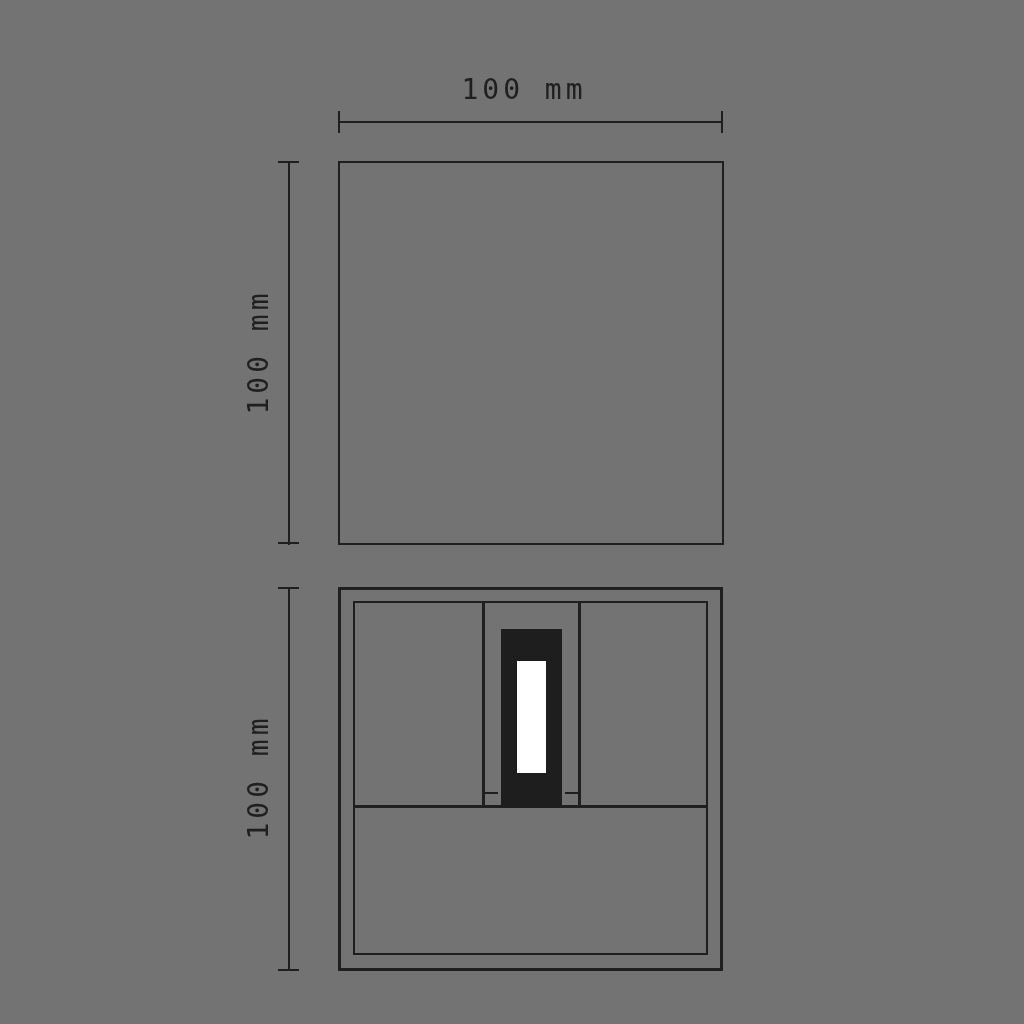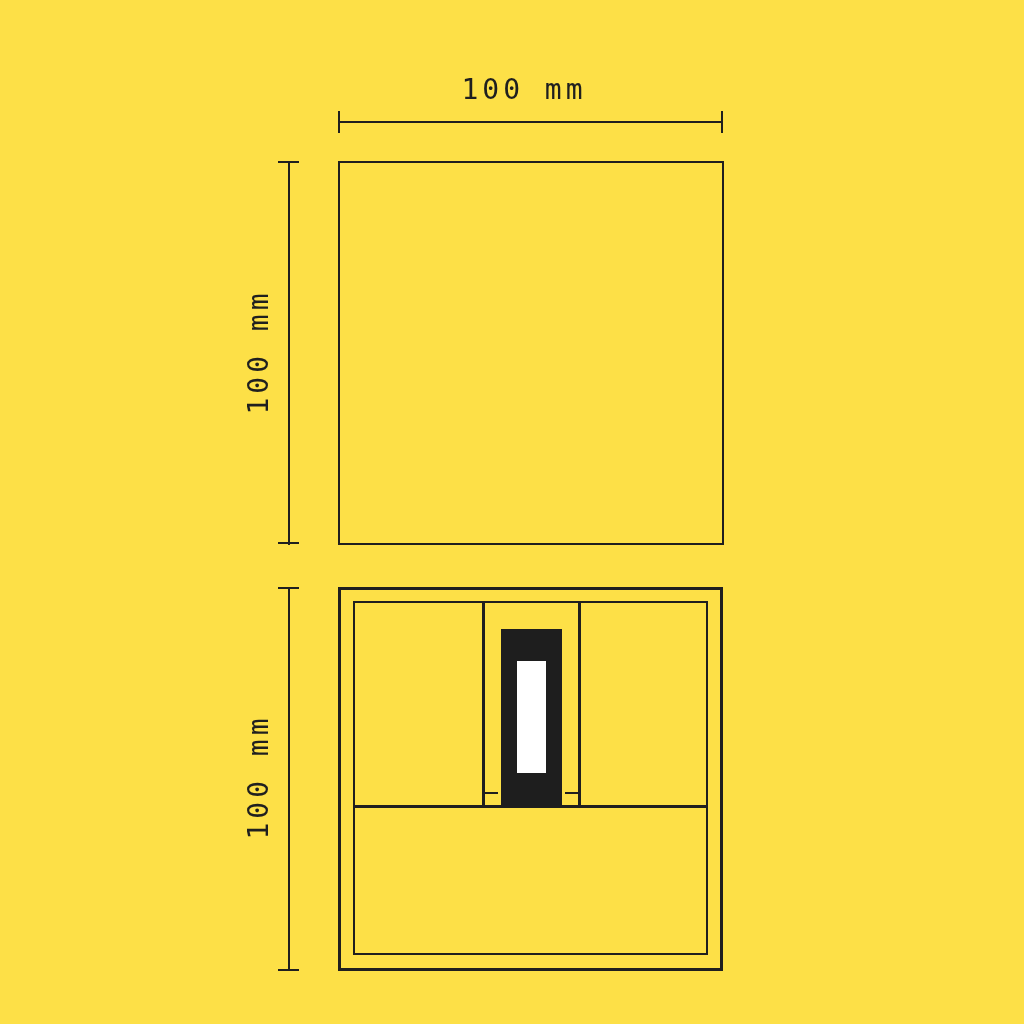--- a/index.html
+++ b/index.html
@@ -1,18 +1,18 @@
 <!DOCTYPE html>
 <html><head>
 <meta charset="utf-8">
 <style>
   * { margin:0; padding:0; box-sizing:border-box; }
   html,body { background:#ffffff; }
   #canvas {
-    position:relative; width:1024px; height:1024px; background:#fde047;
+    position:relative; width:1024px; height:1024px; background:#737373;
     font-family:"DejaVu Sans Mono","Liberation Mono",monospace;
     color:#1f1f1f; overflow:hidden;
   }
   .hline { position:absolute; background:#1f1f1f; height:2px; }
   .vline { position:absolute; background:#1f1f1f; width:2px; }
   .frame { position:absolute; border:2.5px solid #1f1f1f; background:transparent; }
   .dim-label {
     position:absolute; font-size:28px; letter-spacing:4px; white-space:pre;
     color:#1f1f1f; transform:translate(-50%,-50%); line-height:1;
   }

